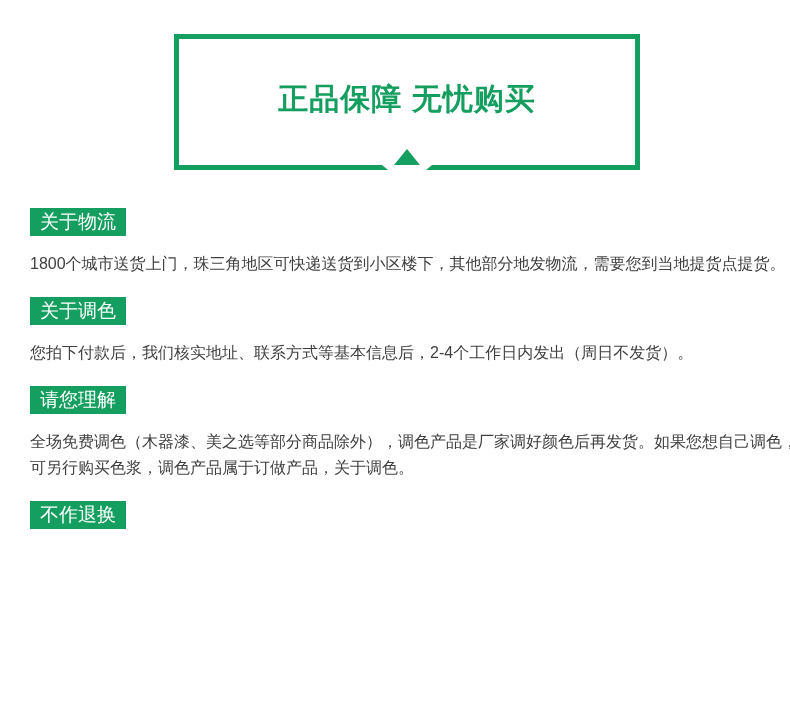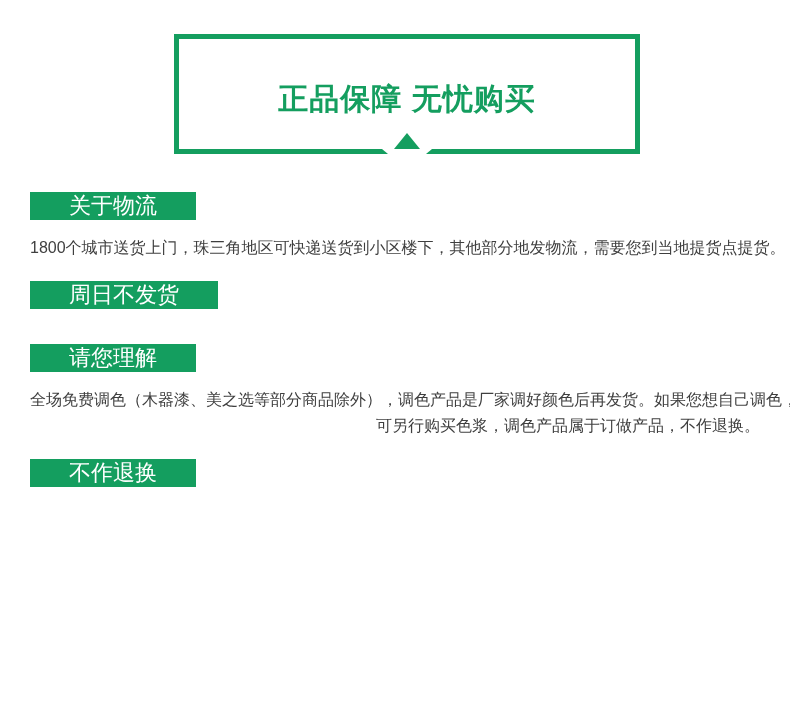--- a/index.html
+++ b/index.html
@@ -20,21 +20,21 @@
     height: 724px;
     overflow: hidden;
     position: relative;
   }
 
   
   .banner {
     position: relative;
     margin: 34px 0 0 174px;
     width: 466px;
-    height: 120px;
+    height: 136px;
     border: 5px solid var(--accent-green);
     background: var(--background);
   }
   .banner-title {
     position: absolute;
     left: 0;
     right: 0;
     top: 40px;
     text-align: center;
     font-size: 30px;
@@ -70,33 +70,32 @@
   .sections {
     margin: 38px 30px 0 30px;
   }
   .policy-section {
     margin-bottom: 20px;
   }
   .heading-badge {
     display: inline-block;
     background: var(--accent-green);
     color: var(--badge-text-color);
-    font-size: 22px;
+    font-size: 19px;
     line-height: 20px;
-    padding: 4px 39px;
+    padding: 4px 10px;
     margin-bottom: 15px;
   }
   .section-body {
     font-size: 16px;
     line-height: 26px;
     color: var(--text-color);
   }
   .body-line {
     white-space: nowrap;
-    text-align: right;
   }
 </style>
 </head>
 <body>
 
 <div class="page">
 
   <div class="banner">
     <div class="banner-title">正品保障 无忧购买</div>
     <div class="notch-gap"></div>
@@ -106,28 +105,31 @@
   <div class="sections">
 
     <section class="policy-section">
       <div class="heading-badge">关于物流</div>
       <div class="section-body">
         <div class="body-line">1800个城市送货上门，珠三角地区可快递送货到小区楼下，其他部分地发物流，需要您到当地提货点提货。</div>
       </div>
     </section>
 
     <section class="policy-section">
-      <div class="heading-badge">周日不发货</div>
+      <div class="heading-badge">关于调色</div>
+      <div class="section-body">
+        <div class="body-line">您拍下付款后，我们核实地址、联系方式等基本信息后，2-4个工作日内发出（周日不发货）。</div>
+      </div>
     </section>
 
     <section class="policy-section">
       <div class="heading-badge">请您理解</div>
       <div class="section-body">
         <div class="body-line">全场免费调色（木器漆、美之选等部分商品除外），调色产品是厂家调好颜色后再发货。如果您想自己调色，</div>
-        <div class="body-line">可另行购买色浆，调色产品属于订做产品，不作退换。</div>
+        <div class="body-line">可另行购买色浆，调色产品属于订做产品，关于调色。</div>
       </div>
     </section>
 
     <section class="policy-section">
       <div class="heading-badge">不作退换</div>
     </section>
 
   </div>
 </div>
 

